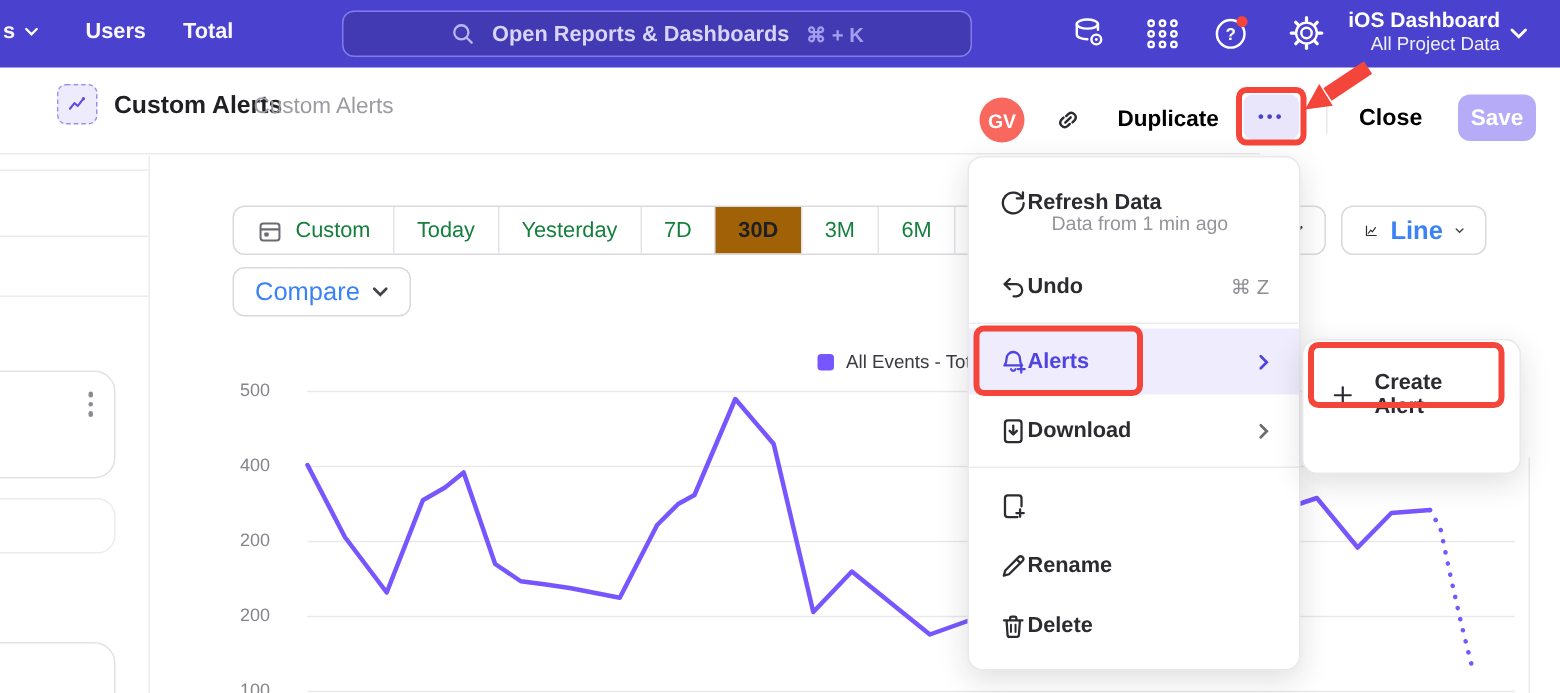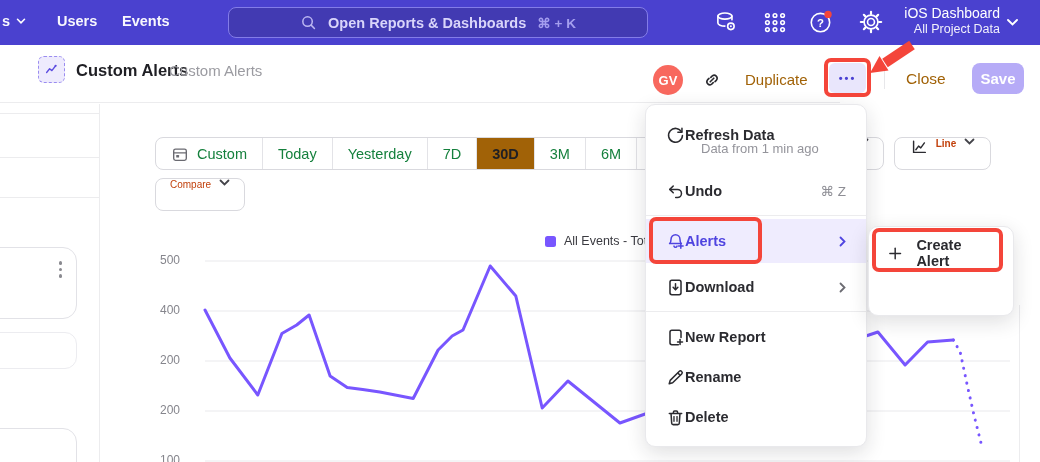--- a/index.html
+++ b/index.html
@@ -8,65 +8,65 @@
   .abs{position:absolute}
 
   
   .nav{position:absolute;left:0;top:0;width:1040px;height:45px;background:#4a41cf;z-index:10;display:flex;align-items:center}
   .nav-item{color:rgba(255,255,255,.96);font-size:14.5px;font-weight:600;position:absolute;top:13px}
   .search-pill{position:absolute;left:228px;top:7px;width:420px;height:31px;background:#423ab2;border:1.5px solid #837ce8;border-radius:8px;display:flex;align-items:center;justify-content:center;gap:11px;cursor:pointer}
   .search-ph{color:#d9d5fa;font-size:14.5px;font-weight:600}
   .search-sc{color:#a49eee;font-size:13.5px;font-weight:600}
   .nav-ic{position:absolute;top:9px;width:26px;height:26px;color:#fff;cursor:pointer}
   .proj{position:absolute;right:40px;top:5px;text-align:right;color:#fff;cursor:pointer}
-  .proj-t{font-size:14px;font-weight:400;line-height:17px}
+  .proj-t{font-size:14px;font-weight:700;line-height:17px}
   .proj-s{font-size:12.5px;font-weight:400;opacity:.92;line-height:15px}
 
   
   .hdr{position:absolute;left:0;top:45px;width:840px;height:58px;background:#fff;border-bottom:1px solid #ececee;z-index:9}
   .hdr-ico{position:absolute;left:38px;top:11px;width:27px;height:27px;background:#eeebfd;border:1.5px dashed #9a8cf0;border-radius:6px;display:flex;align-items:center;justify-content:center}
   .hdr-title{position:absolute;left:76px;top:16px;font-size:16.5px;font-weight:700;color:#1f1f24}
   .hdr-bc{position:absolute;left:169px;top:17px;font-size:15px;color:#9b9ba1}
   .avatar{position:absolute;left:653px;top:20px;width:30px;height:30px;border-radius:50%;background:#f8685e;color:#fff;font-size:13px;font-weight:700;display:flex;align-items:center;justify-content:center;cursor:pointer}
-  .txtbtn{font-size:15px;font-weight:400;color:#a16207;cursor:pointer}
+  .txtbtn{font-size:15px;font-weight:700;color:#000000;cursor:pointer}
   .more-btn{position:absolute;left:829px;top:18px;width:37px;height:30px;background:#e9e6fc;border-radius:6px;color:#4a41d2;display:flex;align-items:center;justify-content:center;font-size:11px;letter-spacing:2px;font-weight:700;cursor:pointer}
   .vdiv{position:absolute;left:884px;top:22px;width:1px;height:22px;background:#e7e7ea}
   .save-btn{position:absolute;left:972px;top:18px;width:52px;height:31px;background:#b6abf7;border:none;border-radius:8px;color:#fff;font-size:15px;font-weight:700;font-family:inherit;cursor:default}
 
   
   .sb-vline{position:absolute;left:99px;top:104px;width:1px;height:358px;background:#ececee;z-index:2}
   .sb-hline{position:absolute;left:0;height:1px;background:#ececee;z-index:2}
   .sb-card{position:absolute;background:#fff;border:1.5px solid #e2e2e7;z-index:2}
 
   
   .seg{position:absolute;left:155px;top:137px;height:33px;display:flex;border:1px solid #d9d9de;border-radius:8px;overflow:hidden;background:#fff}
   .seg>div{display:flex;align-items:center;justify-content:center;padding:0 15px;font-size:14.5px;color:#15803d;border-left:1px solid #e3e3e7;cursor:pointer;white-space:nowrap}
   .seg>div:first-child{border-left:none;gap:8px}
   .seg>div.sel{background:#a16207;color:#1f1f24;font-weight:700}
-  .pillbtn{position:absolute;height:33px;border:1px solid #d9d9de;border-radius:8px;background:#fff;display:flex;justify-content:center;gap:8px;font-size:10px;color:#c2410c;cursor:pointer;padding:0 14px}
+  .pillbtn{position:absolute;height:33px;border:1px solid #d9d9de;border-radius:8px;background:#fff;display:flex;align-items:center;justify-content:center;gap:8px;font-size:17px;color:#3b82f6;cursor:pointer;padding:0 14px}
 
   
   .ylab{position:absolute;width:36px;text-align:left;font-size:12px;color:#85858c;z-index:1}
   .legend{position:absolute;left:545px;top:234px;display:flex;align-items:center;gap:8px;z-index:1}
   .legend-sq{width:11px;height:11px;border-radius:2.5px;background:#7856ff}
   .legend-tx{font-size:12.5px;color:#3a3a40}
   .chart-right-border{position:absolute;left:1019px;top:305px;width:1px;height:157px;background:#ececee;z-index:1}
 
   
   .menu{position:absolute;left:645px;top:104px;width:222px;height:343px;background:#fff;border:1px solid #e9e9ec;border-radius:10px;box-shadow:0 6px 20px rgba(25,25,35,.14);z-index:40}
   .mi{position:absolute;left:0;right:0;height:40px;display:flex;align-items:center;padding:0 20px;cursor:pointer;font-size:14.5px;font-weight:600;color:#2b2b30}
   .mi .mic{width:19px;height:19px;flex:none;display:flex;align-items:center;justify-content:center}
   .mi .grow{flex:1}
   .mi .sc{color:#8e8e95;font-weight:400;font-size:13.5px}
   .mi-sub{position:absolute;left:55px;top:36px;font-size:13px;color:#94949b;font-weight:400}
   .mdiv{position:absolute;left:0;right:0;height:1px;background:#ececee}
   .mi.hl{background:#efecfe;color:#4f44e0}
 
   
-  .submenu{position:absolute;left:868px;top:226px;width:146px;height:90px;background:#fff;border:1px solid #e9e9ec;border-radius:10px;box-shadow:0 6px 20px rgba(25,25,35,.14);z-index:45;padding-top:6px}
+  .submenu{position:absolute;left:868px;top:226px;width:146px;height:90px;background:#fff;border:1px solid #e9e9ec;border-radius:10px;box-shadow:0 6px 20px rgba(25,25,35,.14);z-index:45;padding-top:16px}
   .smi{height:40px;display:flex;align-items:center;padding:0 18px;gap:13px;cursor:pointer;font-size:14.5px;font-weight:600;color:#2b2b30}
 
   
   .redbox{position:absolute;border:4px solid #f4453a;border-radius:7px;z-index:60;pointer-events:none}
 </style>
 </head>
 <body>
 
 <span class="ylab" style="left:160px;top:253px">500</span>
 <span class="ylab" style="left:160px;top:303px">400</span>
@@ -186,21 +186,21 @@
 </div>
 
 <div class="nav">
   <span class="nav-item" style="left:2px;display:flex;align-items:center;gap:6px">
     <span>s</span>
     <svg width="10" height="7" viewBox="0 0 11 8">
         <polyline points="1.5,1.5 5.5,5.5 9.5,1.5" fill="none" stroke="#fff" stroke-width="1.8" stroke-linecap="round"></polyline>
       </svg>
   </span>
   <span class="nav-item" style="left:57px">Users</span>
-  <span class="nav-item" style="left:122px">Events</span>
+  <span class="nav-item" style="left:122px">Total</span>
 
   <div class="search-pill">
     <svg width="17" height="17" viewBox="0 0 18 18">
       <circle cx="8" cy="8" r="5" fill="none" stroke="#bcb7f2" stroke-width="1.6"></circle>
       <line x1="11.8" y1="11.8" x2="15.3" y2="15.3" stroke="#bcb7f2" stroke-width="1.6" stroke-linecap="round"></line>
     </svg>
     <span class="search-ph">Open Reports &amp; Dashboards</span>
     <span class="search-sc">⌘ + K</span>
   </div>
 
@@ -313,21 +313,20 @@
   <div class="mi" style="top:212px">
     <span class="mic">
       <svg width="19" height="19" viewBox="0 0 20 20">
         <path d="M13 17.6 H6.2 a2 2 0 0 1-2-2 V4.4 a2 2 0 0 1 2-2 h7.6 a2 2 0 0 1 2 2 V10" fill="none" stroke="#2b2b30" stroke-width="1.6" stroke-linecap="round"></path>
         <g stroke="#2b2b30" stroke-width="1.6" stroke-linecap="round">
             <line x1="14.8" y1="12.2" x2="14.8" y2="17.4"></line>
             <line x1="12.2" y1="14.8" x2="17.4" y2="14.8"></line>
           </g>
       </svg>
     </span>
-    <span class="grow">New Report</span>
   </div>
 
   <div class="mi" style="top:252px">
     <span class="mic">
       <svg width="19" height="19" viewBox="0 0 20 20">
         <path d="M3.4 16.6 l1-3.6 L13.8 3.6 a1.9 1.9 0 0 1 2.7 2.7 L7 15.6 l-3.6 1 z" fill="none" stroke="#2b2b30" stroke-width="1.6" stroke-linejoin="round"></path>
         <line x1="12.3" y1="5.1" x2="14.9" y2="7.7" stroke="#2b2b30" stroke-width="1.6"></line>
       </svg>
     </span>
     <span class="grow">Rename</span>

